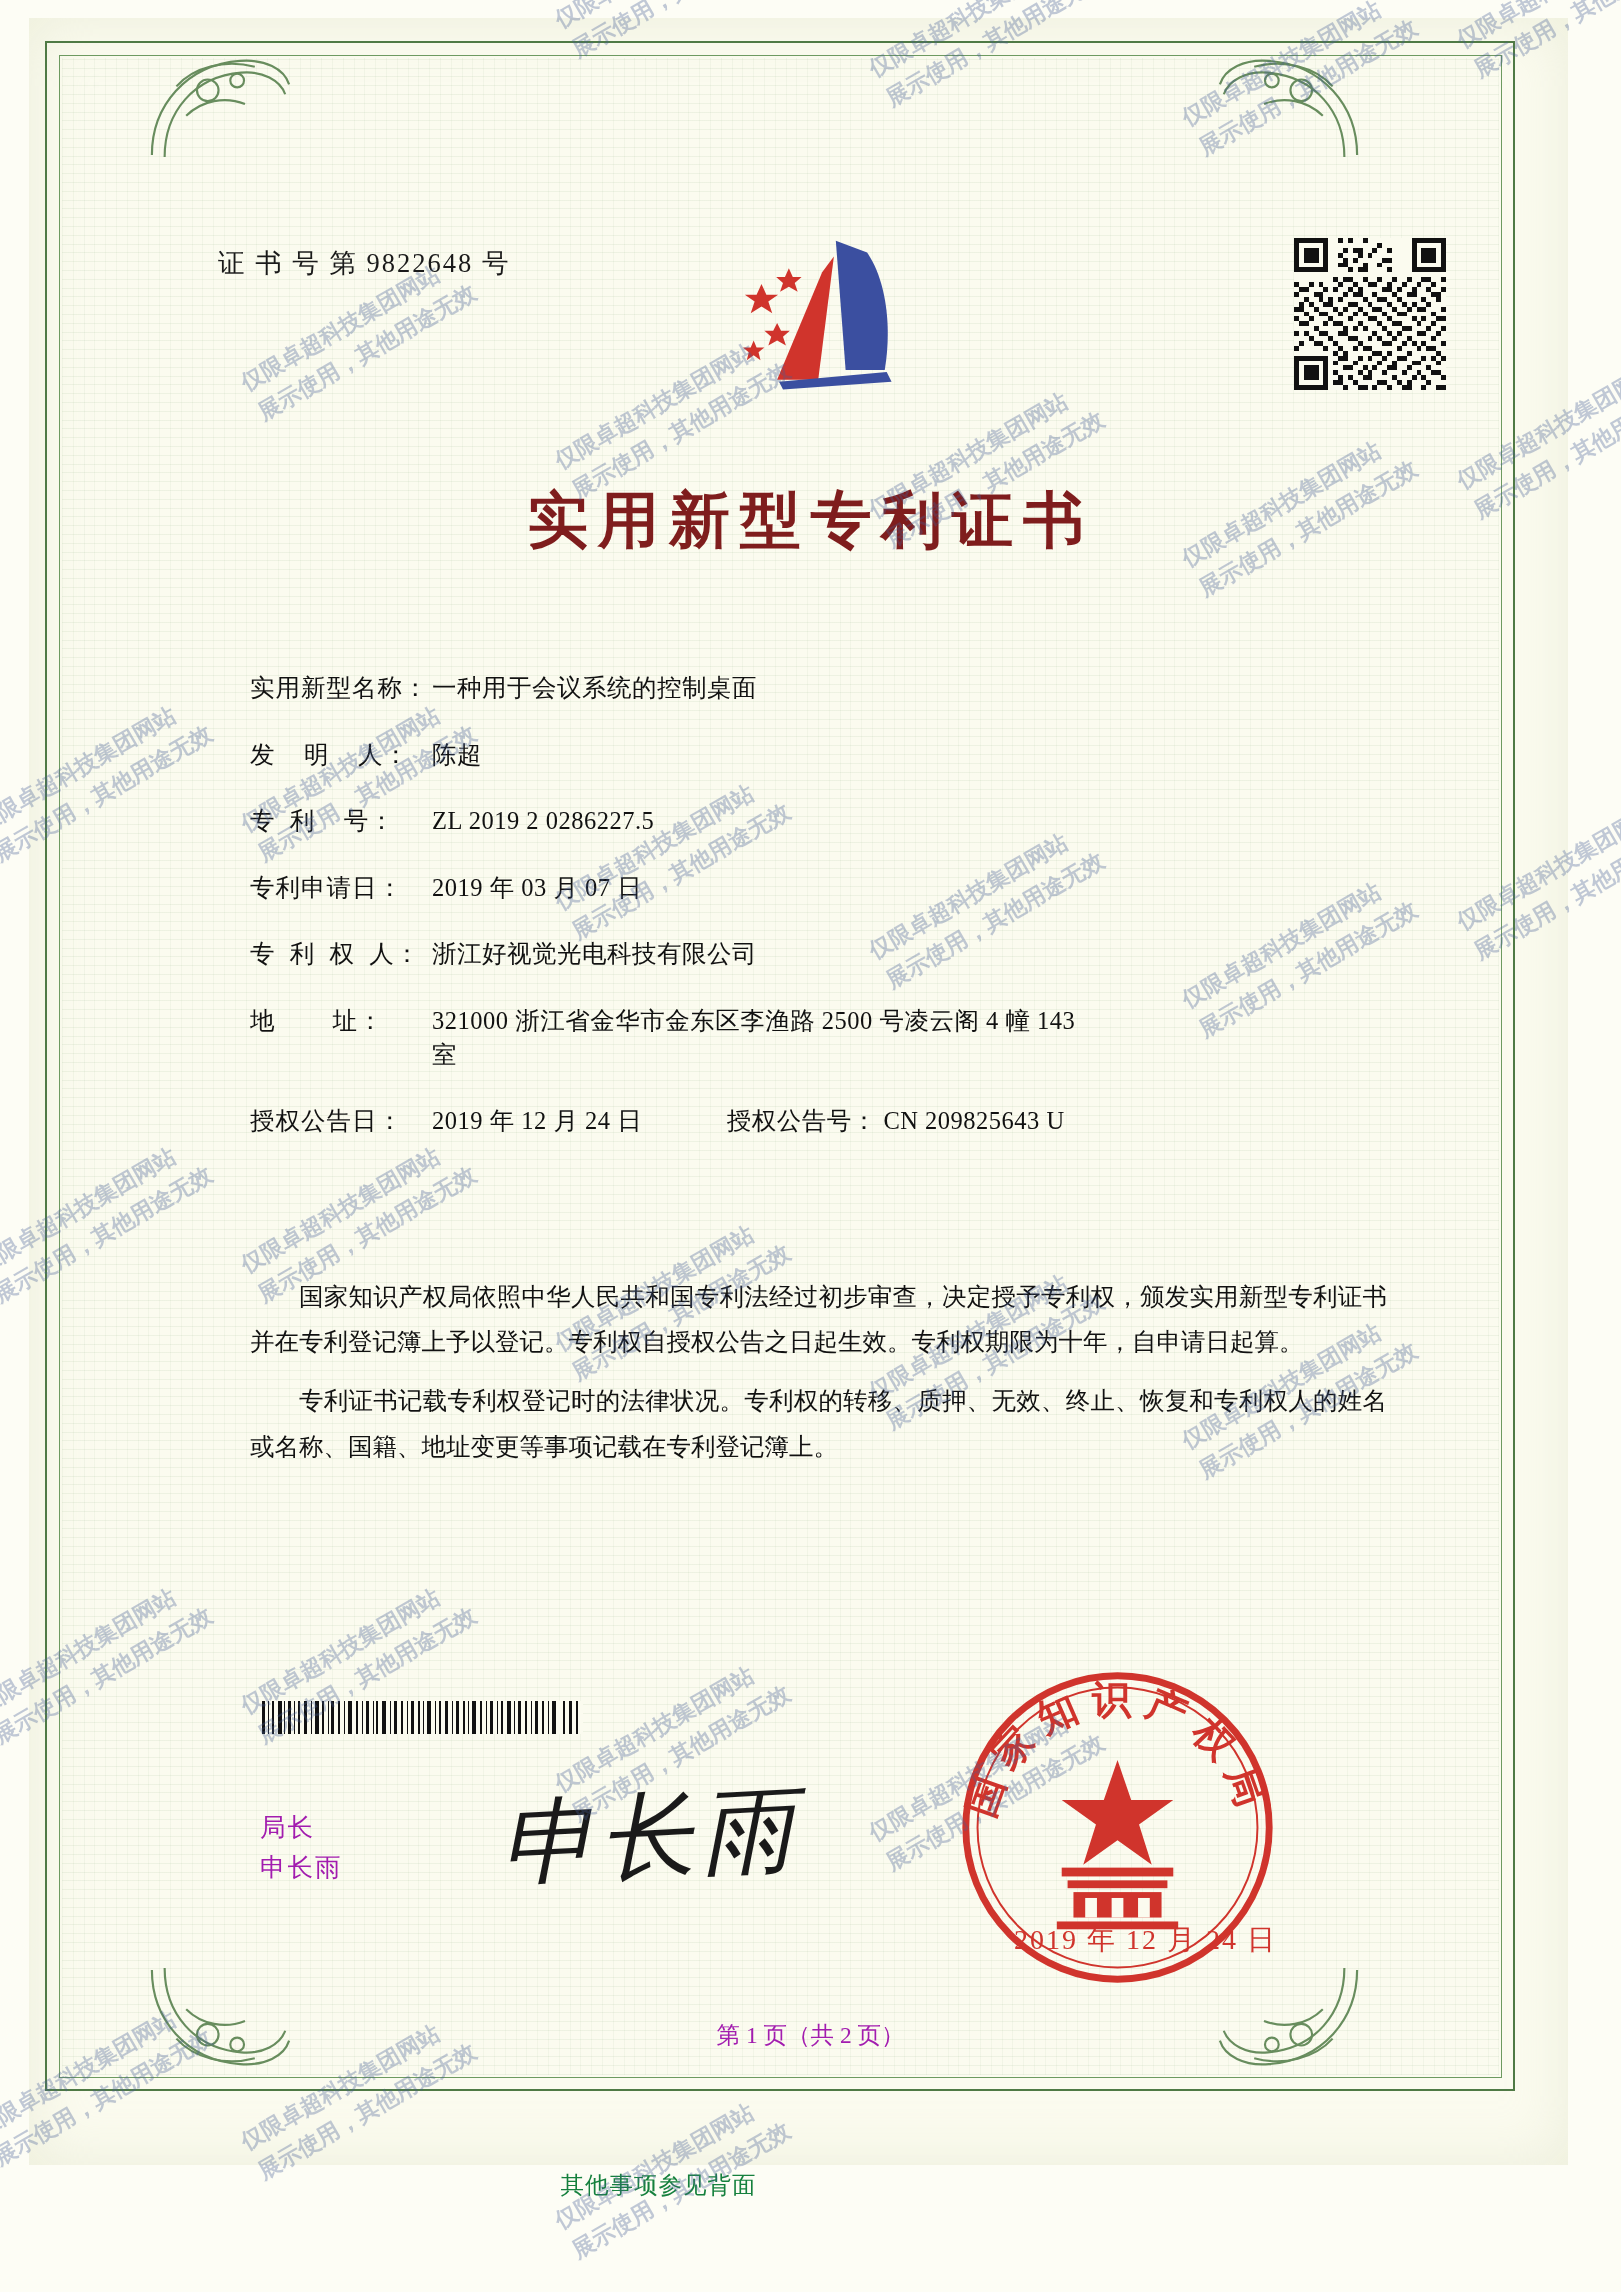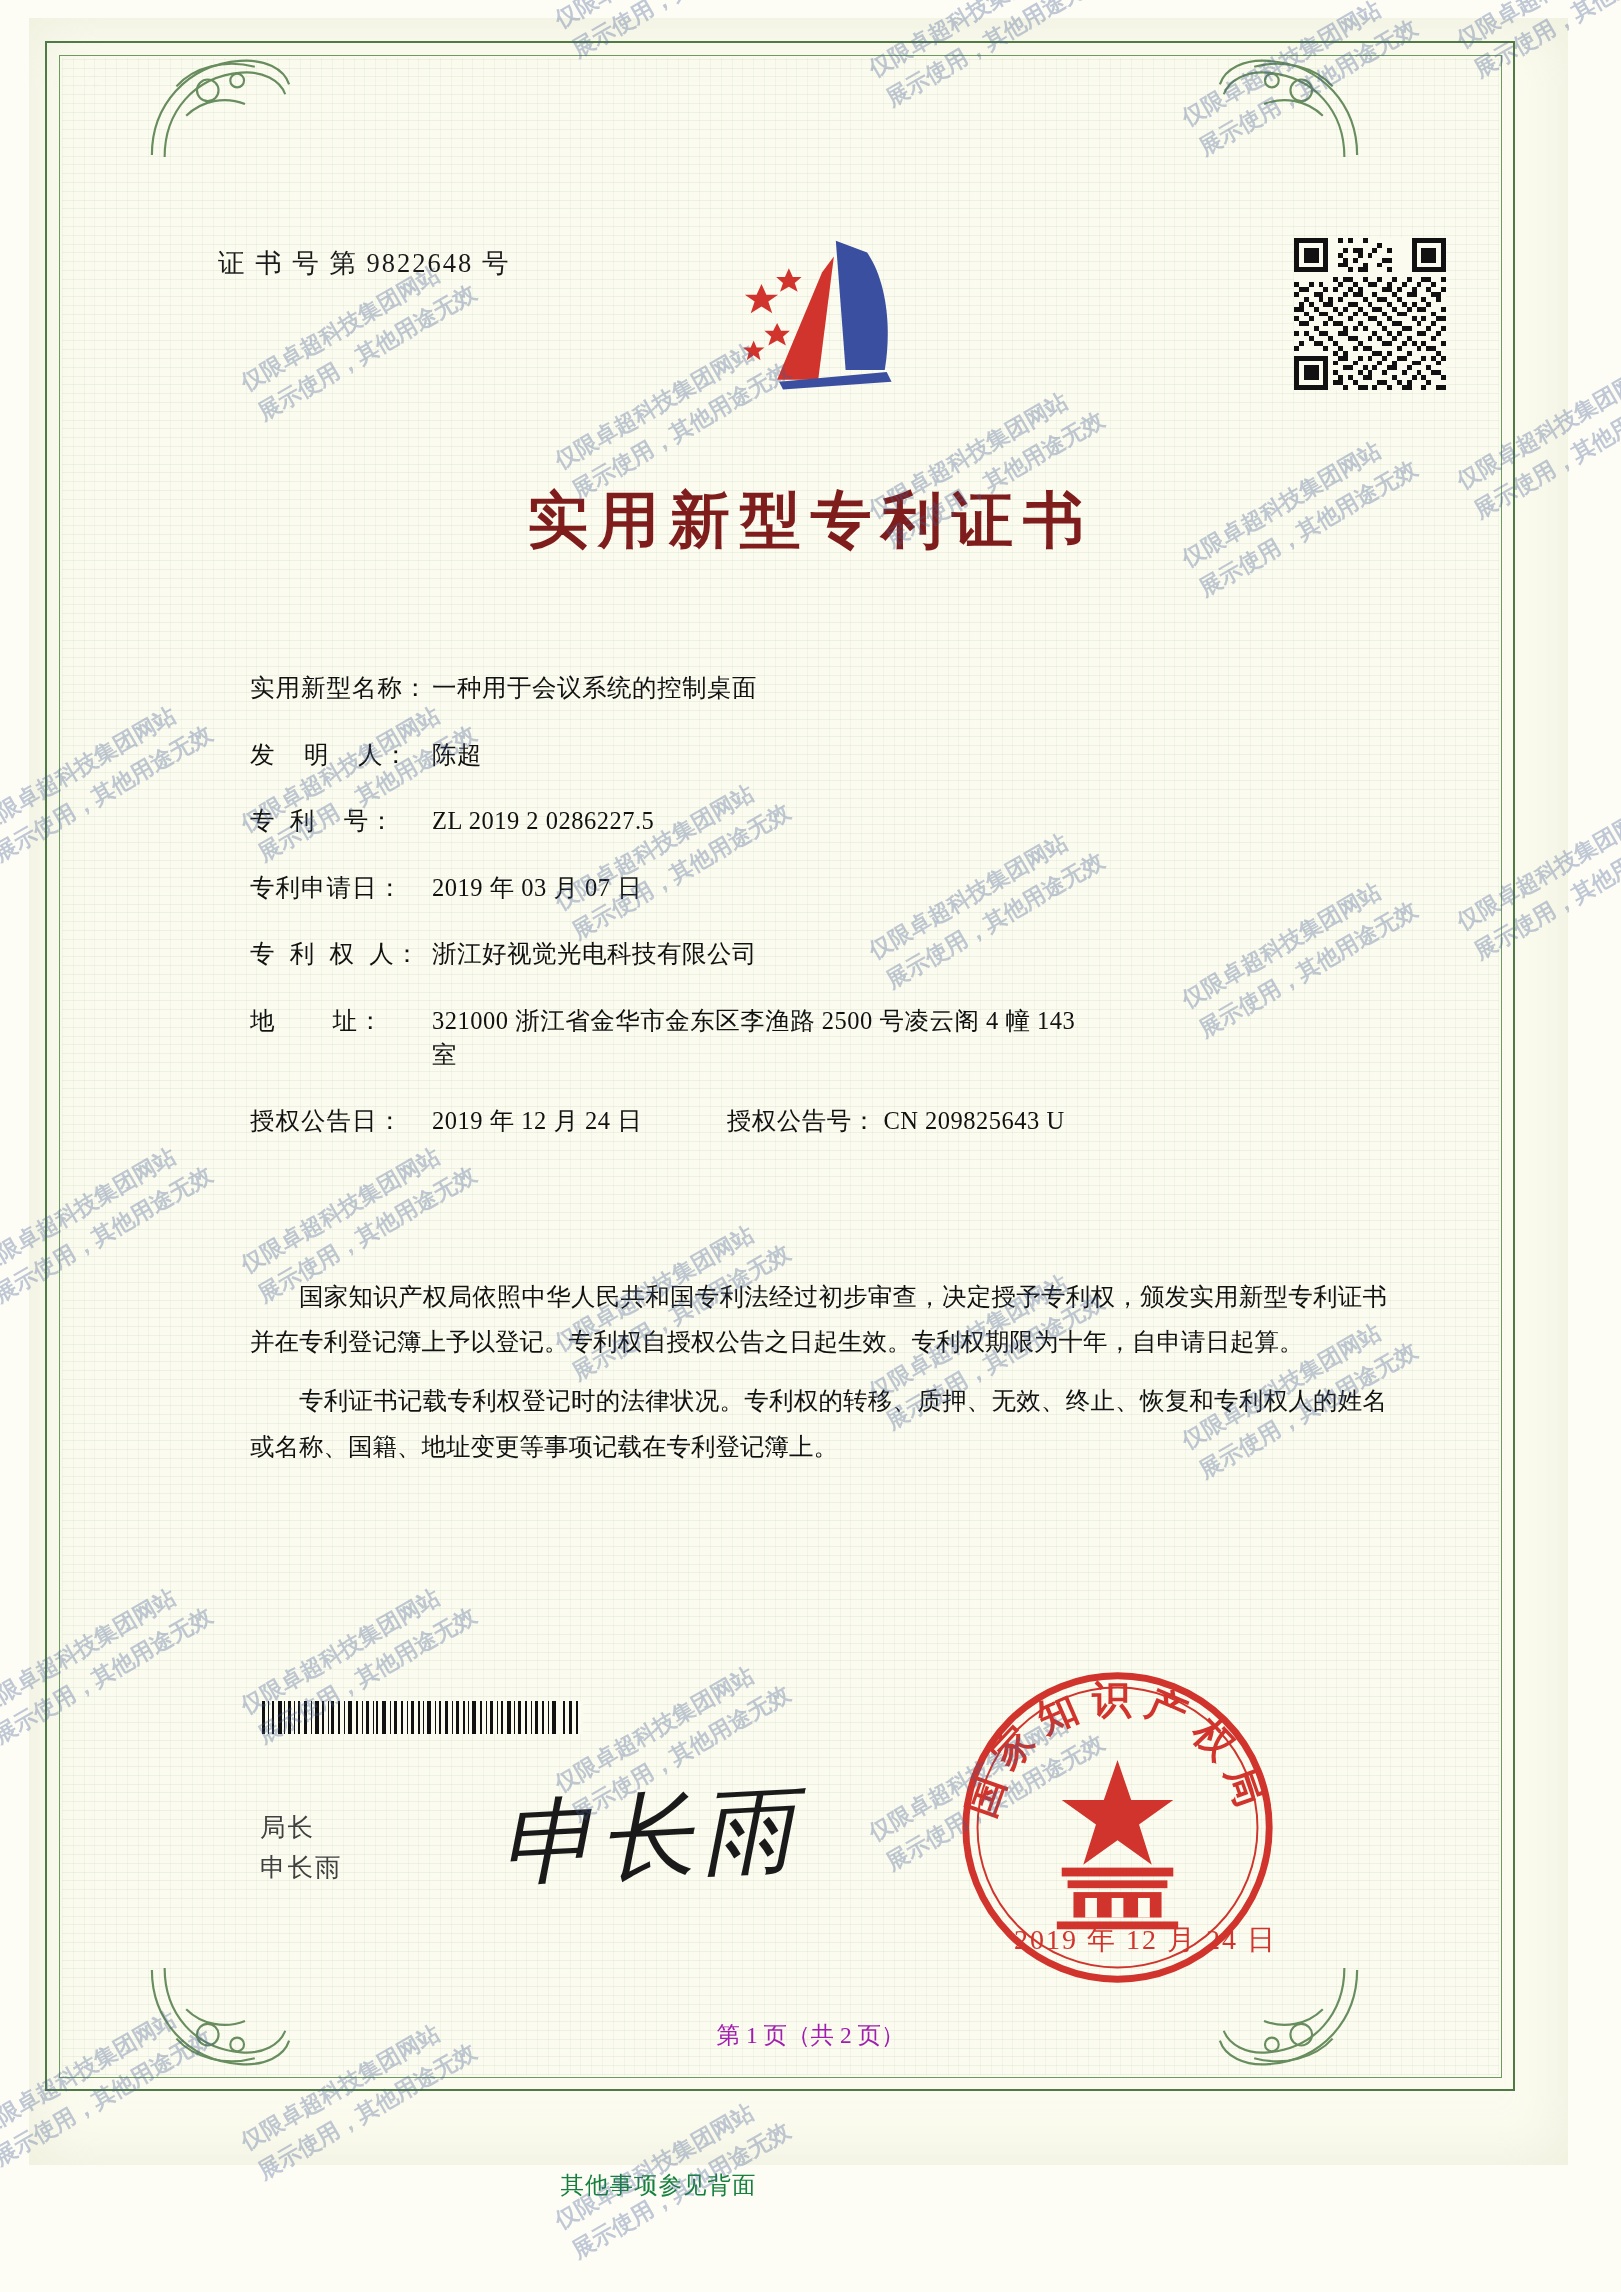--- a/index.html
+++ b/index.html
@@ -180,21 +180,21 @@
     width: 323px;
     height: 33px;
   }
 
   
   .sig-label {
     position: absolute;
     left: 260px;
     top: 1808px;
     font-size: 25.5px;
-    color: #404040;
+    color: #a21caf;
     line-height: 1.55;
     letter-spacing: 2px;
   }
   .sig-script {
     position: absolute;
     left: 500px;
     top: 1774px;
     font-family: "DejaVu Serif", serif;
     font-size: 94px;
     font-style: italic;

